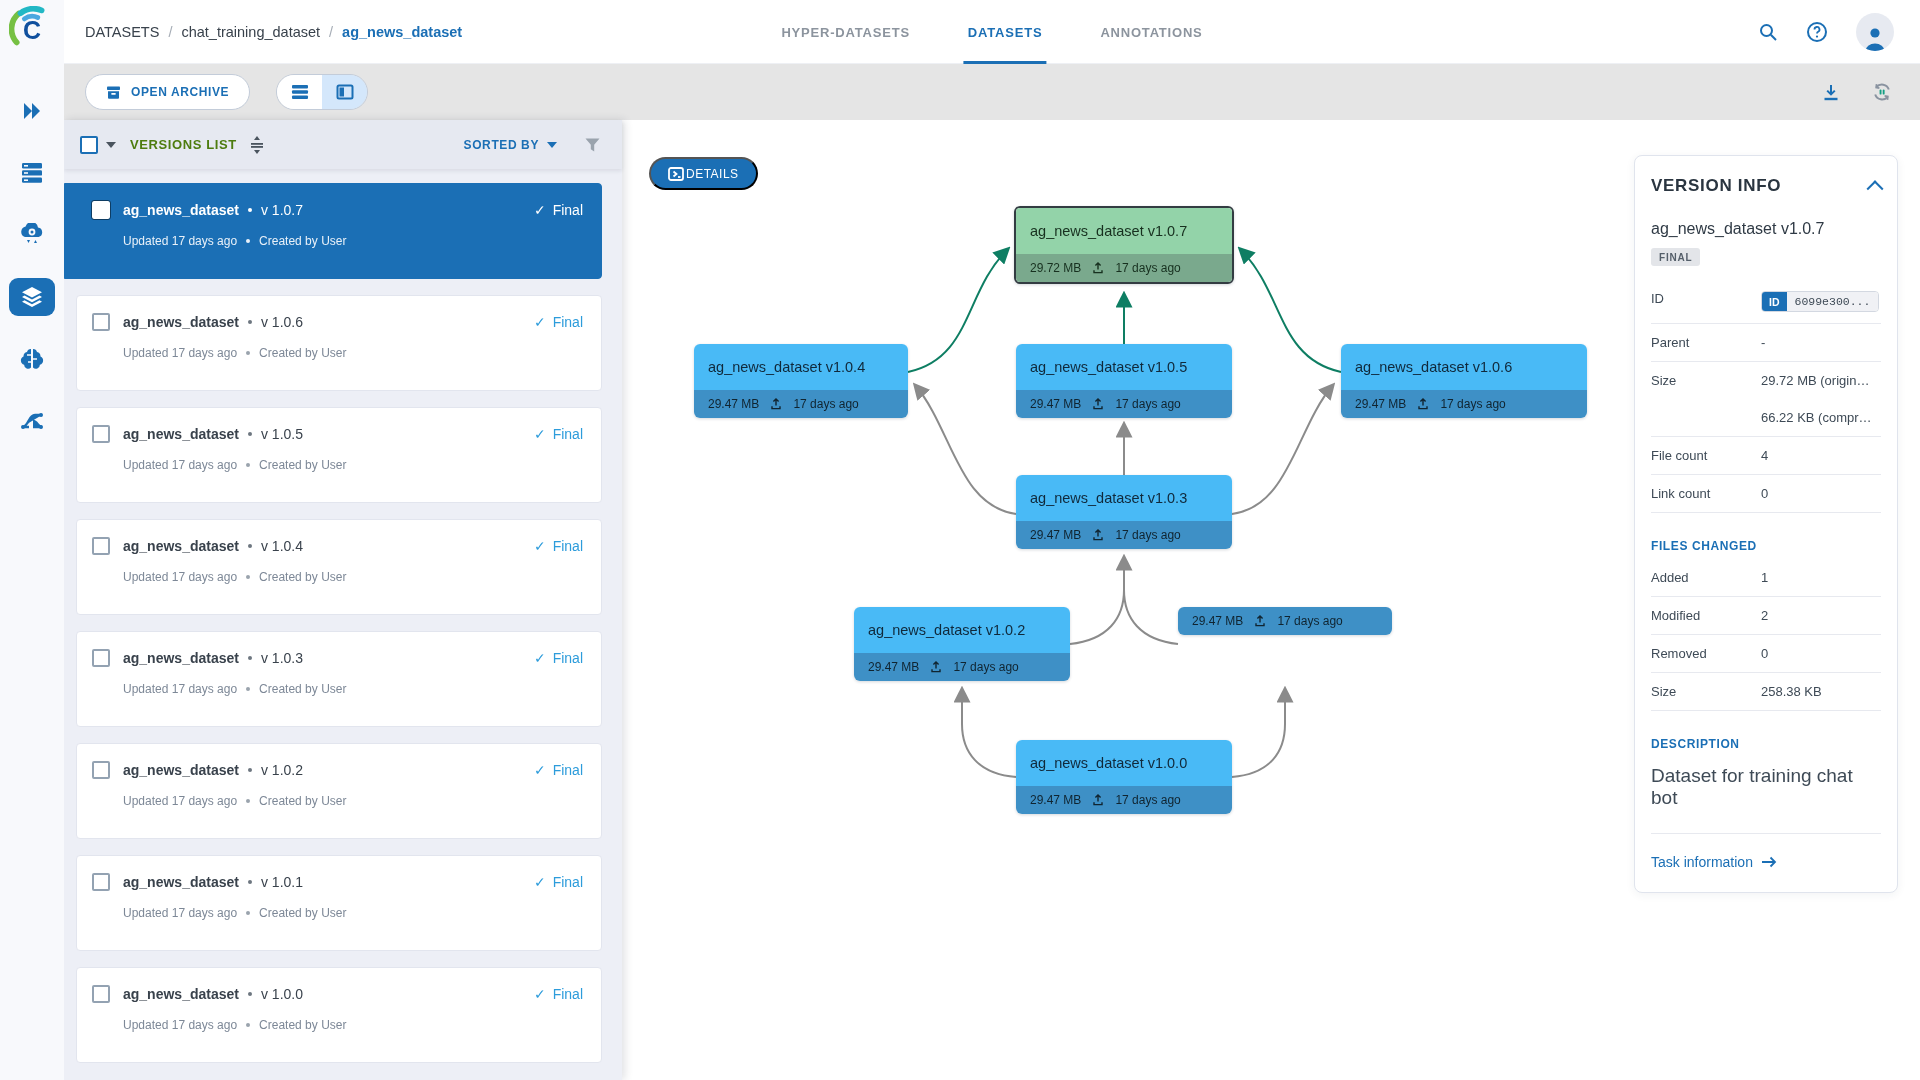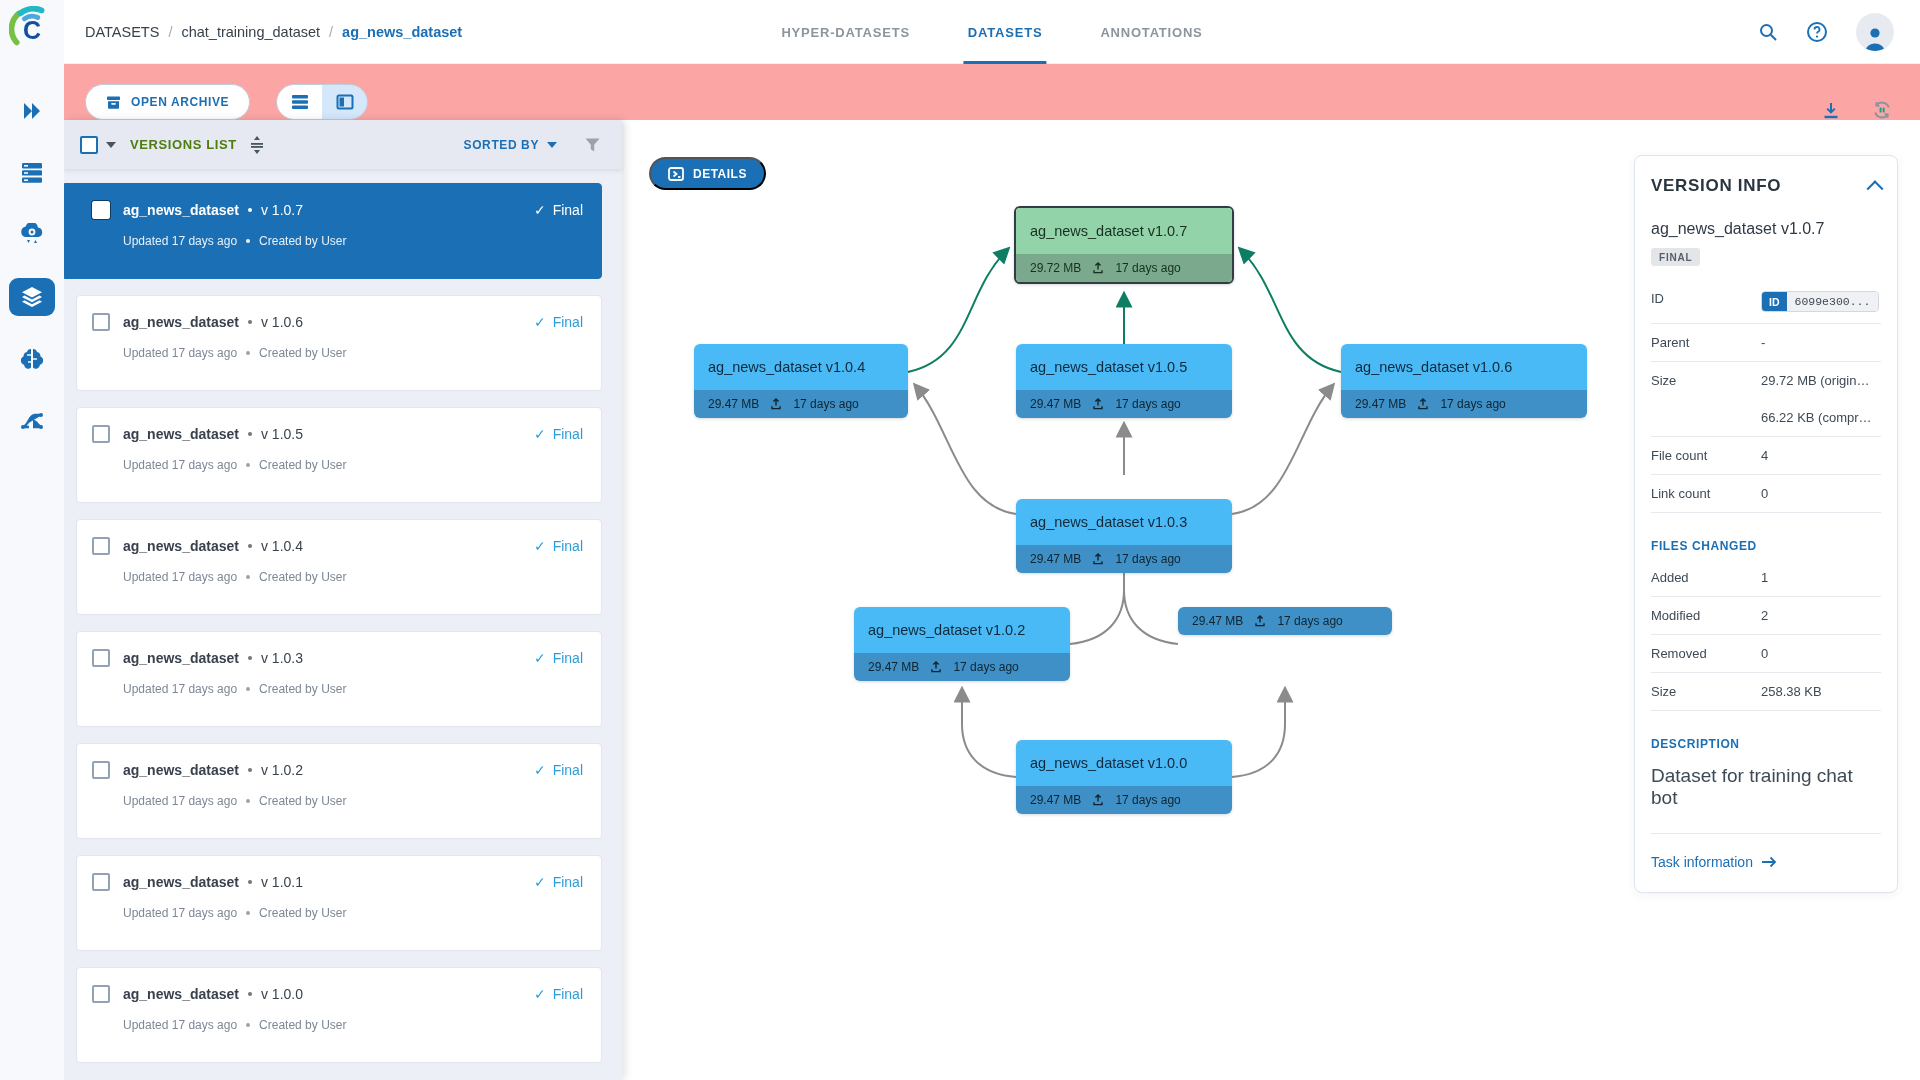--- a/index.html
+++ b/index.html
@@ -28,21 +28,21 @@
   .tabs { position:absolute; left:50%; top:0; transform:translateX(-50%); height:64px; display:flex; gap:58px; }
   .tab { display:flex; align-items:center; font-size:13px; font-weight:700; letter-spacing:.8px;
     color:#8c949e; cursor:pointer; position:relative; }
   .tab.active { color:#1b6fb5; }
   .tab.active::after { content:""; position:absolute; left:-4px; right:-4px; bottom:0; height:3px; background:#1b6fb5; }
   .top-actions { margin-left:auto; display:flex; align-items:center; gap:28px; padding-right:26px; }
   .icon-btn { cursor:pointer; display:flex; align-items:center; justify-content:center; }
   .avatar { width:38px; height:38px; border-radius:50%; background:#e7eaf1; display:flex; align-items:flex-end; justify-content:center; overflow:hidden; }
 
   
-  .toolbar { height:56px; display:flex; align-items:flex-end; padding-left:21px; background:#fca5a5; }
+  .toolbar { height:56px; display:flex; align-items:center; padding-left:21px; background:#e5e5e5; }
   .btn-archive { display:flex; align-items:center; gap:10px; height:36px; padding:0 20px; border:1px solid #c3ccd9;
     border-radius:18px; background:#fff; color:#1b6fb5; font-size:12px; font-weight:700; letter-spacing:.6px; cursor:pointer; }
   .view-toggle { display:flex; margin-left:26px; border:1px solid #c3ccd9; border-radius:18px; overflow:hidden; height:36px; }
   .vt-seg { width:45px; display:flex; align-items:center; justify-content:center; cursor:pointer; background:#fff; }
   .vt-seg.active { background:#d4e7fb; }
   .toolbar-right { margin-left:auto; display:flex; align-items:center; gap:32px; padding-right:28px; }
 
   
   .content { position:relative; height:960px; background:#fff; }
 
@@ -75,22 +75,22 @@
   .vcard.selected .vname, .vcard.selected .vver, .vcard.selected .vfinal { color:#fff; }
   .vcard.selected .vdot { background:#fff; }
   .vrow2 { margin-top:15px; padding-left:31px; display:flex; align-items:center; gap:9px;
     font-size:12px; color:#7d8897; }
   .vrow2 .dot2 { width:4px; height:4px; border-radius:50%; background:#9aa3ad; }
   .vcard.selected .vrow2 { color:#e9f1f9; }
   .vcard.selected .vrow2 .dot2 { background:#e9f1f9; }
 
   
   .graph { position:absolute; left:558px; top:0; width:1012px; height:960px; background:#fff; }
-  .btn-details { position:absolute; left:27px; top:37px; height:33px; display:flex; align-items:center; gap:9px;
-    padding:0 17px; background:#1b6fb5; color:#fff; border-radius:17px; font-size:12px; font-weight:700;
+  .btn-details { position:absolute; left:27px; top:37px; height:33px; display:flex; align-items:center; gap:2px;
+    padding:0 17px; background:#1b6fb5; color:#fff; border-radius:17px; font-size:12px; font-weight:400;
     letter-spacing:.5px; cursor:pointer; z-index:4; }
   svg.edges { position:absolute; left:0; top:0; z-index:1; }
   .gnode { position:absolute; border-radius:6px; overflow:hidden; z-index:2; cursor:pointer;
     box-shadow:0 1px 3px rgba(20,40,60,.18); }
   .gtitle { height:46px; display:flex; align-items:center; padding-left:14px; font-size:14.5px; color:#10293b;
     background:#49baf6; }
   .gstrip { height:28px; display:flex; align-items:center; gap:11px; padding-left:14px; font-size:12px;
     color:#102430; background:#3e90c6; }
   .gnode.selected { border:2px solid #333c42; }
   .gnode.selected .gtitle { background:#93d3a9; color:#17301f; }
@@ -510,21 +510,21 @@
     <div class="gstrip">
       <span class="gsize">29.47 MB</span>
       <svg width="12" height="12" viewBox="0 0 12 12" fill="none" stroke="currentColor" stroke-width="1.4">
         <path d="M6 1.2 V7.4 M3.4 3.6 L6 1 L8.6 3.6"></path>
         <path d="M2 8.2 V10.6 H10 V8.2"></path>
       </svg>
       <span class="gage">17 days ago</span>
     </div>
   </div>
 
-  <div class="gnode" style="left: 394px; top: 355px; width: 216px; margin-top: 24px;">
+  <div class="gnode" style="left: 394px; top: 355px; width: 216px;">
     <div class="gtitle">ag_news_dataset v1.0.3</div>
     <div class="gstrip">
       <span class="gsize">29.47 MB</span>
       <svg width="12" height="12" viewBox="0 0 12 12" fill="none" stroke="currentColor" stroke-width="1.4">
         <path d="M6 1.2 V7.4 M3.4 3.6 L6 1 L8.6 3.6"></path>
         <path d="M2 8.2 V10.6 H10 V8.2"></path>
       </svg>
       <span class="gage">17 days ago</span>
     </div>
   </div>

